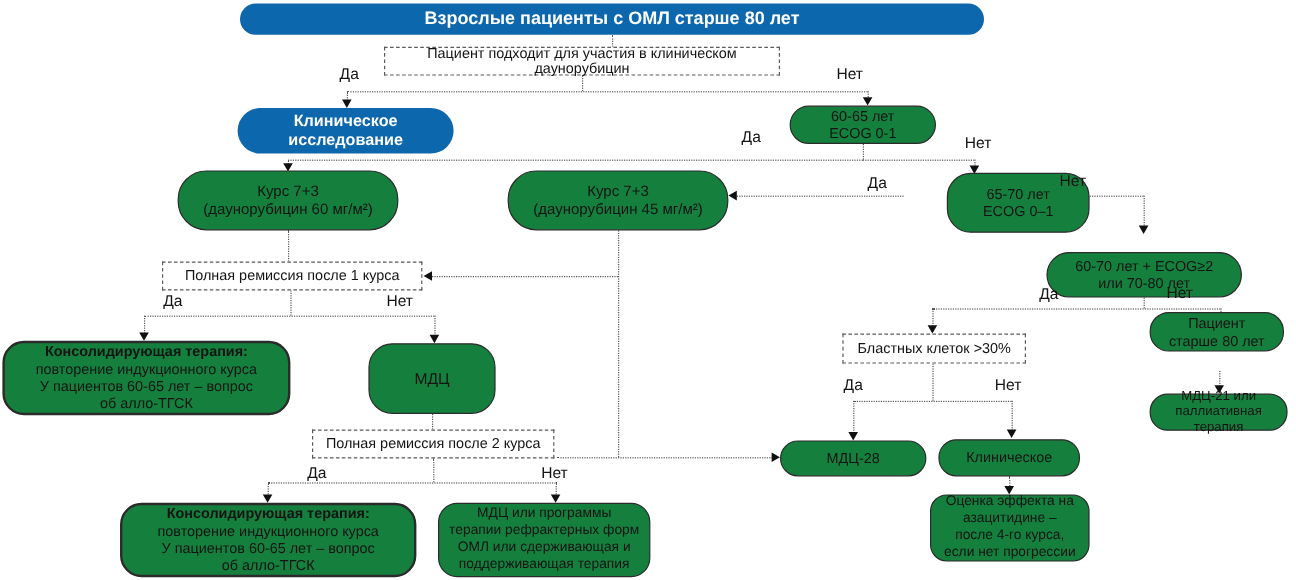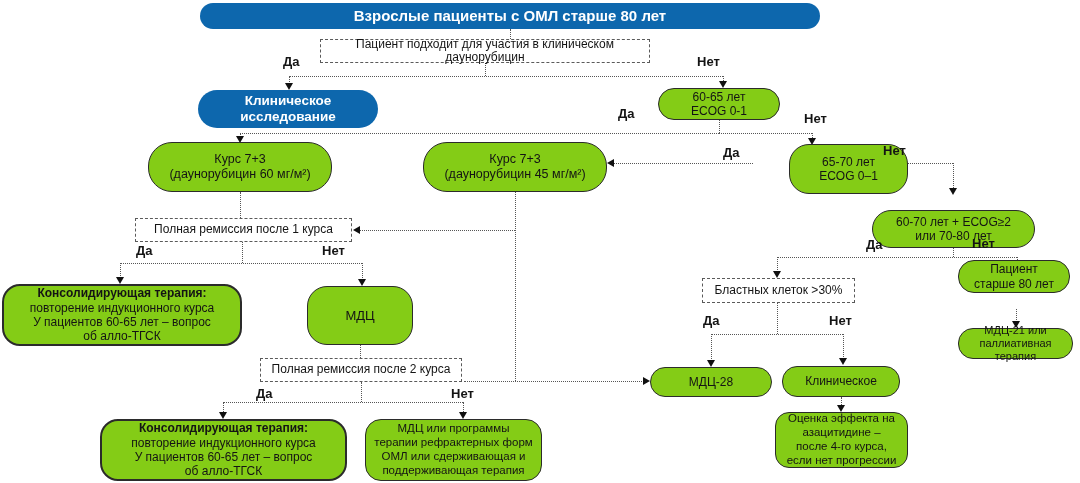--- a/index.html
+++ b/index.html
@@ -7,30 +7,30 @@
     position:relative;width:1080px;height:483px;background:#fff;overflow:hidden;
     font-family:"Liberation Sans","DejaVu Sans",sans-serif;color:#141414;
   }
   .node,.pill,.dbox,.lbl{position:absolute;box-sizing:border-box;}
   .pill{
     background:var(--blue,#0d67ad);color:#fff;font-weight:bold;
     display:flex;align-items:center;justify-content:center;text-align:center;
     white-space:pre-line;line-height:1.15;
   }
   .node{
-    background:#84cc16;border:1.6px solid #2b2b2b;border-radius:18px;
+    background:#15803d;border:1.6px solid #2b2b2b;border-radius:18px;
     display:flex;align-items:center;justify-content:center;text-align:center;
     white-space:pre-line;font-size:12px;line-height:1.2;padding:2px 4px;
   }
   .dbox{
     background:#fff;border:1px dashed #5a5a5a;
     display:flex;align-items:center;justify-content:center;text-align:center;
     font-size:12px;line-height:1.1;padding:1px 4px;
   }
-  .lbl{font-weight:bold;font-size:13px;line-height:1;}
+  .lbl{font-weight:normal;font-size:13px;line-height:1;}
   .hl{position:absolute;border-top:1px dotted #565656;height:0;}
   .vl{position:absolute;border-left:1px dotted #565656;width:0;}
   .ad{position:absolute;width:0;height:0;border-left:4px solid transparent;border-right:4px solid transparent;border-top:7px solid #101010;}
   .al{position:absolute;width:0;height:0;border-top:4px solid transparent;border-bottom:4px solid transparent;border-right:7px solid #101010;}
   .ar{position:absolute;width:0;height:0;border-top:4px solid transparent;border-bottom:4px solid transparent;border-left:7px solid #101010;}
   .bold-first{font-weight:bold;}
 </style>
 </head>
 <body>
 

